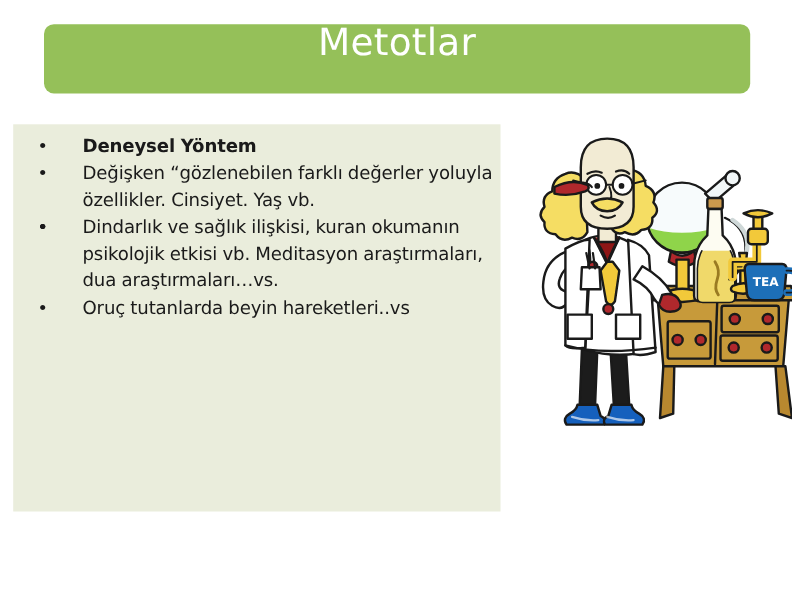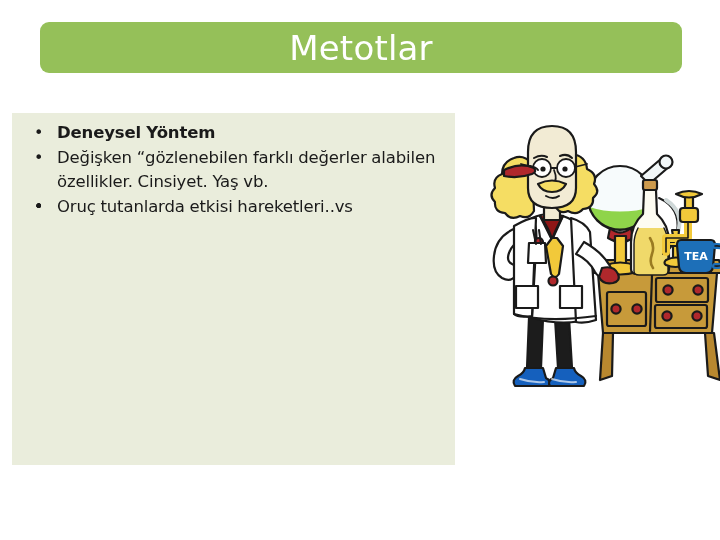--- a/index.html
+++ b/index.html
@@ -22,25 +22,24 @@
     height: 540px;
     background: #ffffff;
   }
 
   
   #title-banner {
     position: absolute;
     left: 40px;
     top: 22px;
     width: 642px;
-    height: 51px;
+    height: 63px;
     background: #95c059;
     border-radius: 9px;
     display: flex;
-    align-items: center;
     justify-content: center;
     box-sizing: border-box;
   }
   #title-text {
     color: #ffffff;
     font-family: "DejaVu Sans", sans-serif;
     font-size: 34px;
     font-weight: 400;
     letter-spacing: 0.2px;
     line-height: 1;
@@ -78,21 +77,21 @@
   .bullet-row.bold .bullet-text { font-weight: bold; }
   .bullet-dot {
     position: absolute;
     left: 22px;
     top: 0;
     width: 10px;
     line-height: 24px;
     font-size: 16px;
     color: #1a1a1a;
   }
-  .bullet-text { display: block; }
+  .bullet-text { display: block; margin-left: 18px; }
 
   
   #illustration {
     position: absolute;
     left: 476px;
     top: 118px;
     width: 252px;
     height: 275px;
   }
   #illustration svg { display: block; width: 252px; height: 275px; }
@@ -109,38 +108,39 @@
   <div id="content-panel">
     <ul id="bullet-list">
 
       <li class="bullet-row bold">
         <span class="bullet-dot">•</span>
         <span class="bullet-text">Deneysel Yöntem</span>
       </li>
 
       <li class="bullet-row">
         <span class="bullet-dot">•</span>
-        <span class="bullet-text">Değişken “gözlenebilen farklı değerler alabilen özellikler. Cinsiyet. Yaş vb.</span>
-      </li>
-
-      <li class="bullet-row">
-        <span class="bullet-dot">•</span>
-      </li>
-
-      <li class="bullet-row">
-        <span class="bullet-dot">•</span>
-      </li>
-
-      <li class="bullet-row">
-        <span class="bullet-dot">•</span>
-      </li>
-
-      <li class="bullet-row">
-        <span class="bullet-dot">•</span>
-        <span class="bullet-text">Oruç tutanlarda etkisi hareketleri..vs</span>
+        <span class="bullet-text">Değişken “gözlenebilen farklı değerler yoluyla özellikler. Cinsiyet. Yaş vb.</span>
+      </li>
+
+      <li class="bullet-row">
+        <span class="bullet-dot">•</span>
+      </li>
+
+      <li class="bullet-row">
+        <span class="bullet-dot">•</span>
+      </li>
+
+      <li class="bullet-row">
+        <span class="bullet-dot">•</span>
+        <span class="bullet-text">Dindarlık ve sağlık ilişkisi, kuran okumanın psikolojik etkisi vb. Meditasyon araştırmaları, dua araştırmaları…vs.</span>
+      </li>
+
+      <li class="bullet-row">
+        <span class="bullet-dot">•</span>
+        <span class="bullet-text">Oruç tutanlarda beyin hareketleri..vs</span>
       </li>
 
     </ul>
   </div>
 
   <div id="illustration">
     <svg viewBox="0 0 252 275" xmlns="http://www.w3.org/2000/svg">
       <g stroke="#1a1a1a" stroke-width="2.2" stroke-linejoin="round" stroke-linecap="round">
 
         <g>

